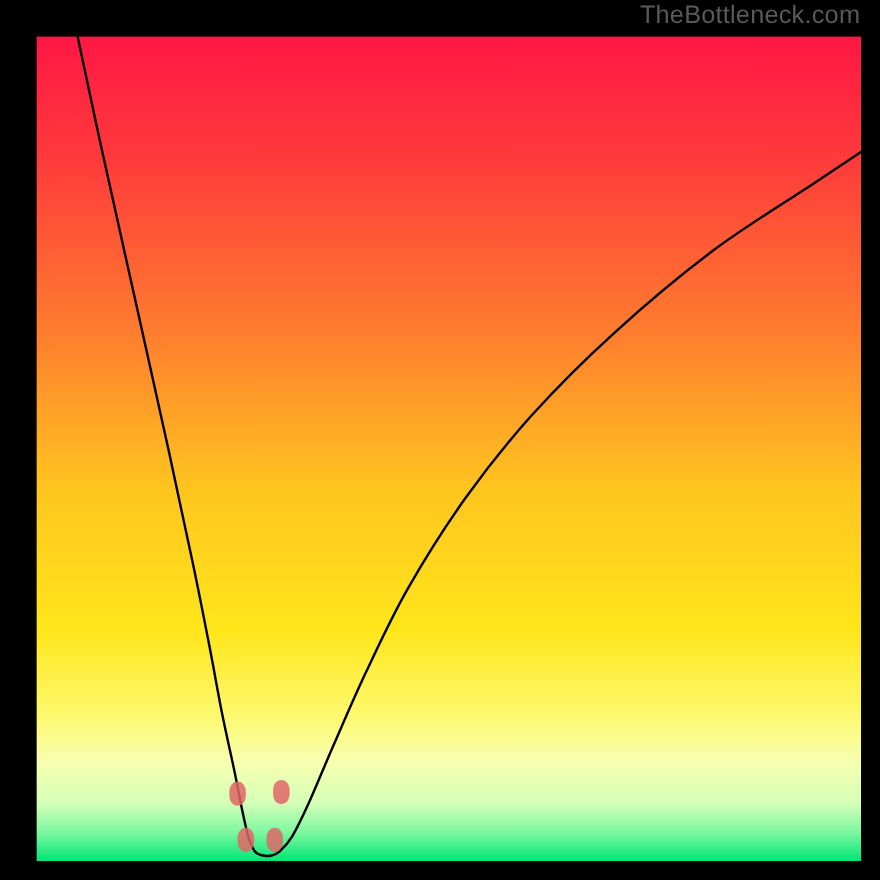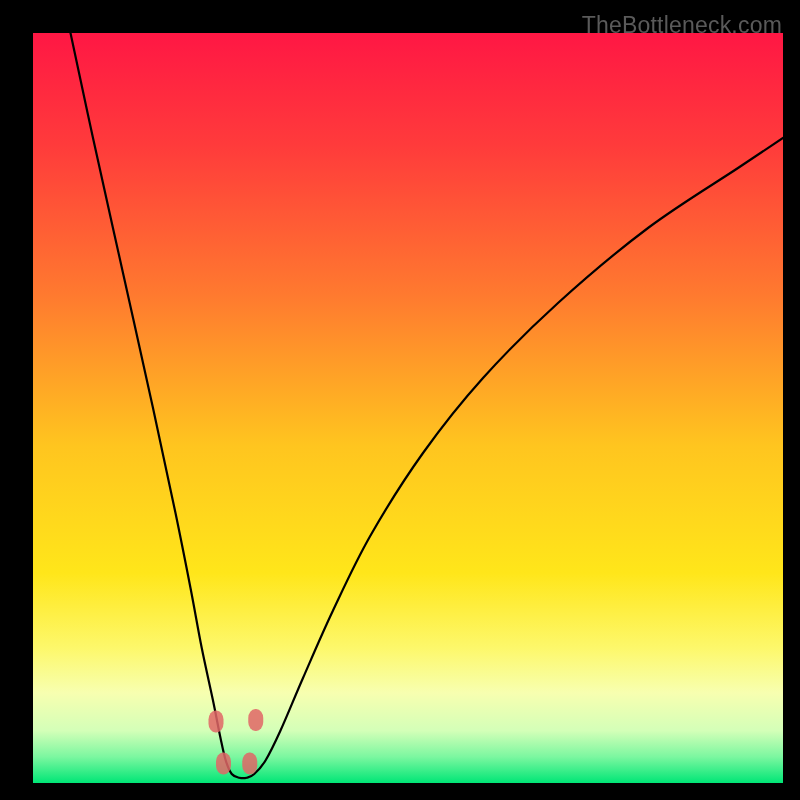--- a/index.html
+++ b/index.html
@@ -36,21 +36,21 @@
   }
   .curve-svg {
     position: absolute;
     top: 0;
     left: 0;
     width: 100%;
     height: 100%;
   }
   .watermark {
     position: absolute;
-    top: 12px;
+    top: 0;
     right: 18px;
     color: #5a5a5a;
     font-size: 23px;
     font-weight: 400;
     letter-spacing: 0.2px;
   }
 </style>
 </head>
 <body>
 

